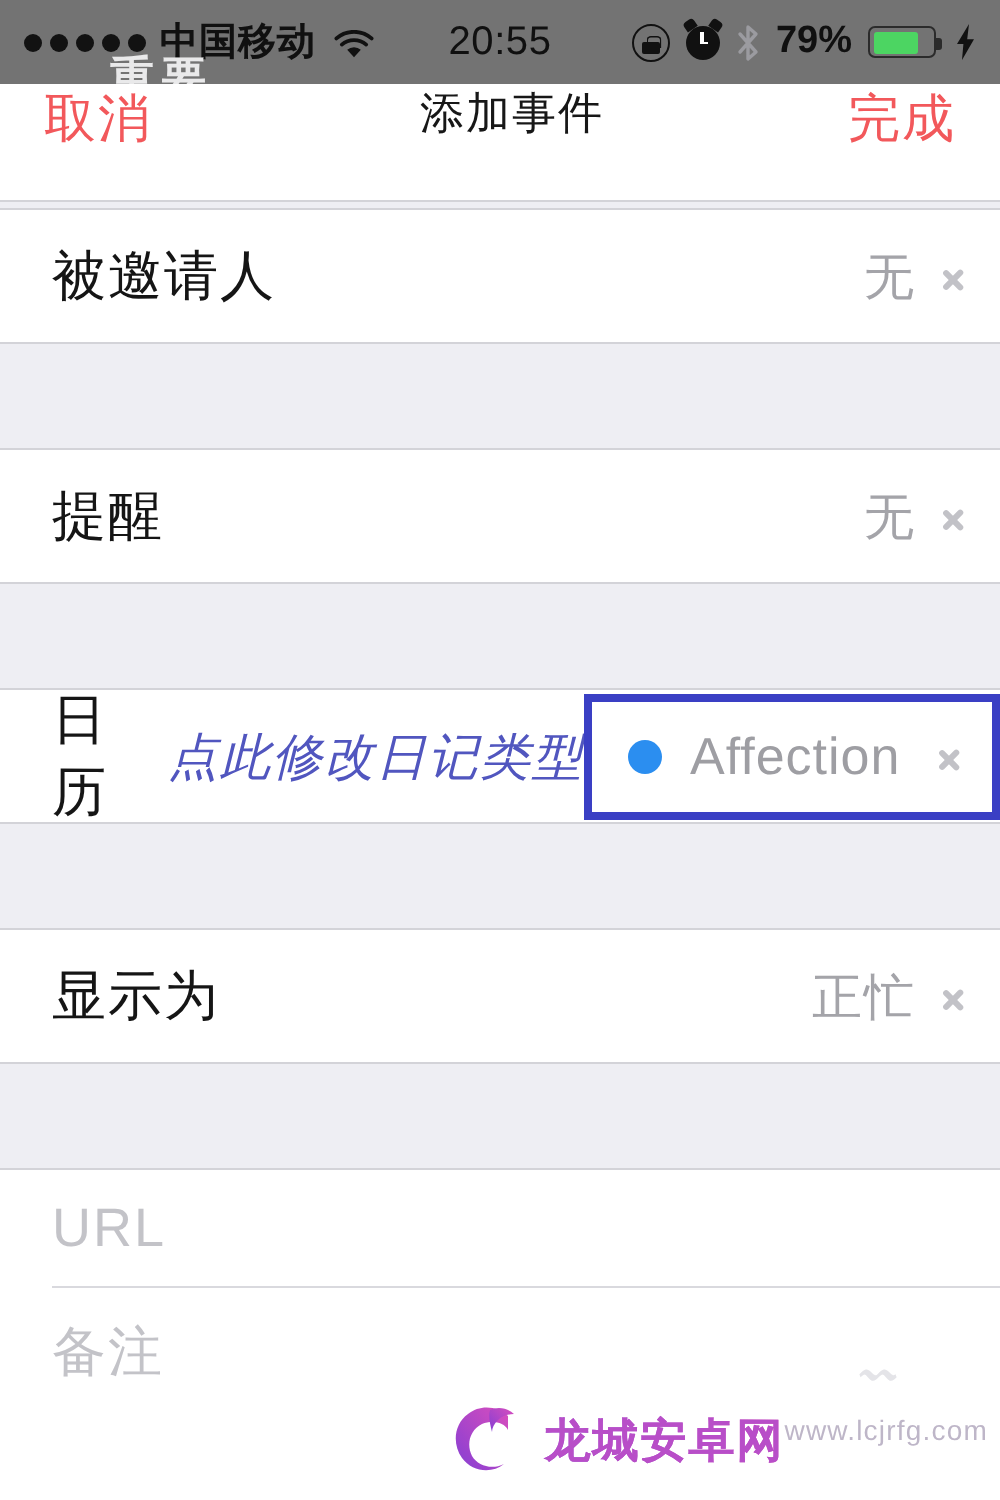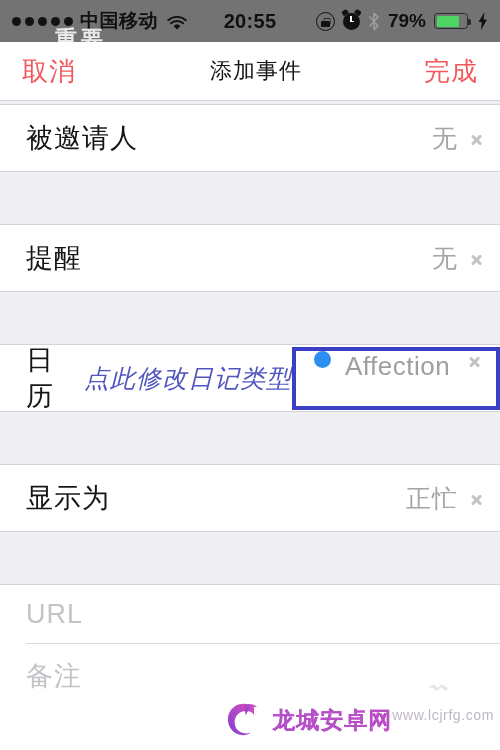--- a/index.html
+++ b/index.html
@@ -26,21 +26,21 @@
     color:#101010;
     font-weight:600;
   }
   .sb-left{ display:flex; align-items:center; gap:7px; }
   .dots{ display:flex; gap:4px; align-items:center; }
   .dots i{ width:9px; height:9px; border-radius:50%; background:#121212; display:block; }
   .carrier{ font-size:19px; letter-spacing:.5px; }
   .wifi{ width:20px; height:15px; position:relative; display:inline-block; margin-left:2px; }
   .sb-center{
     position:absolute; left:0; right:0; text-align:center;
-    font-size:20px; font-weight:700; letter-spacing:.3px;
+    font-size:20px; font-weight:400; letter-spacing:.3px;
   }
   .sb-right{ margin-left:auto; display:flex; align-items:center; gap:8px; z-index:2;}
   .rotlock{ width:19px; height:19px; border:1.8px solid #111; border-radius:50%; position:relative; }
   .rotlock:after{
     content:""; position:absolute; left:5px; top:4.5px;
     width:8px; height:7px; border:1.6px solid #111; border-bottom:none;
     border-radius:3px 3px 0 0; transform:scale(.75); transform-origin:center;
   }
   .rotlock:before{
     content:""; position:absolute; left:4.5px; top:8px;
@@ -67,21 +67,21 @@
 
   .ghost{
     position:absolute; left:55px; top:24px;
     font-size:22px; color:#e9e9ea; font-weight:700;
     letter-spacing:4px; z-index:0; pointer-events:none;
   }
 
   
   .navbar{
     height:58px; background:#ffffff;
-    display:flex; align-items:center; justify-content:space-between;
+    display:flex; justify-content:space-between;
     padding:0 22px; position:relative;
   }
   .nav-btn{ font-size:26px; color:#f2585b; letter-spacing:1px; }
   .nav-title{
     position:absolute; left:12px; right:0; text-align:center;
     font-size:22px; color:#171717; letter-spacing:1px;
   }
   .nav-right{ margin-left:auto; z-index:2; }
 
   
@@ -111,21 +111,21 @@
   .annot{
     font-family:"Liberation Serif","DejaVu Serif",serif;
     font-size:25px; color:#5156bf; margin-left:12px;
     font-style:italic; letter-spacing:1px; white-space:nowrap;
   }
   .hl-box{
     margin-left:auto;
     border:4px solid #3a3fc4;
     background:#ffffff;
     height:63px;
-    display:flex; align-items:flex-start; gap:14px;
+    display:flex; align-items:center; gap:14px;
     padding:0 16px 0 18px;
     min-width:208px;
   }
   .cal-dot{ width:17px; height:17px; border-radius:50%; background:#2b8ef0; flex:none; }
   .cal-name{ font-size:26px; color:#9e9ea3; letter-spacing:.5px; }
 
   
   .field{
     background:#fff; height:58px; display:flex; align-items:center;
     padding:0 26px;

